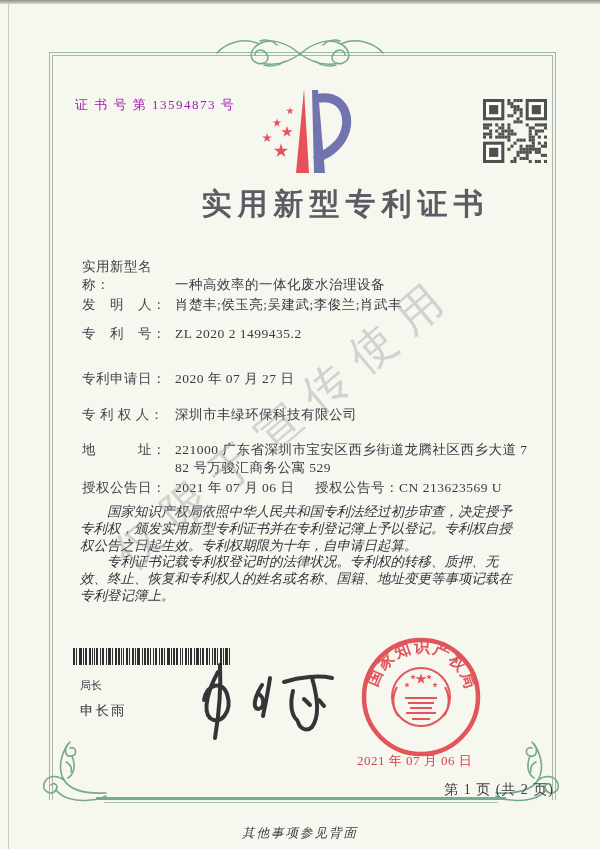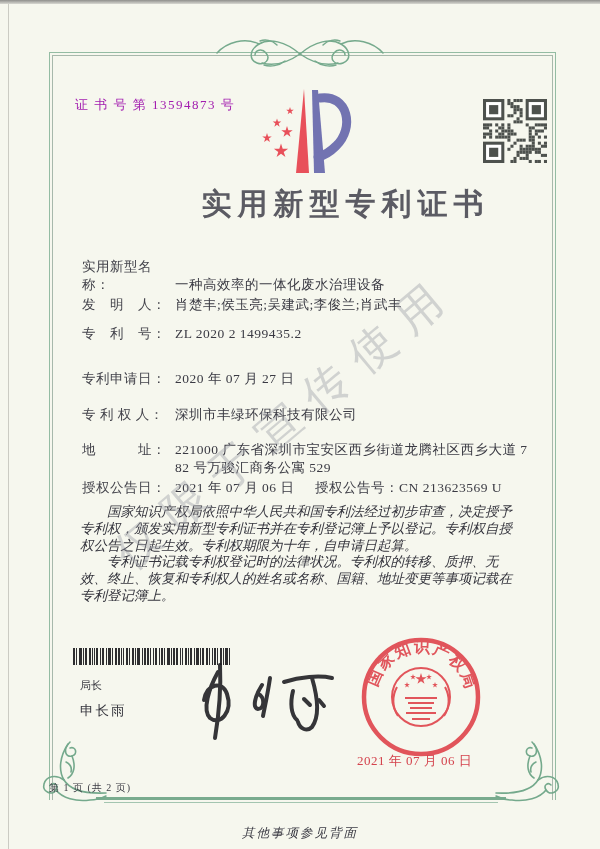--- a/index.html
+++ b/index.html
@@ -29,22 +29,22 @@
   .body-text p{margin:0;text-indent:2em;font-size:13.5px;line-height:16.8px;
                font-style:italic;color:#34343d;}
   .watermark{position:absolute;left:40px;top:392px;width:490px;text-align:center;
              transform:rotate(-40deg);font-size:45px;letter-spacing:16px;
              color:rgba(152,154,163,0.40);z-index:2;white-space:nowrap;
              font-family:"Liberation Sans","DejaVu Sans",sans-serif;}
   .officer-title{position:absolute;left:80px;top:678px;font-size:11px;color:#35353d;}
   .officer-name{position:absolute;left:80px;top:702px;font-size:13.5px;letter-spacing:2px;color:#35353d;}
   .seal-date{position:absolute;left:357px;top:752px;font-size:13px;letter-spacing:0.5px;
              color:#d4434d;z-index:4;}
-  .page-num{position:absolute;left:49px;top:781px;width:505px;text-align:left;
-            font-size:10px;color:#3c3c44;letter-spacing:1px;}
+  .page-num{position:absolute;left:49px;top:781px;width:505px;text-align:right;
+            font-size:14px;color:#3c3c44;letter-spacing:1px;}
   .back-note{position:absolute;left:0;top:813px;width:600px;text-align:center;
              font-size:12.5px;font-style:italic;color:#3b3b44;letter-spacing:2px;margin-top:12px;}
   svg{display:block;}
 </style>
 </head>
 <body>
 
 <div class="page">
 
   <div class="scan-top"></div>

